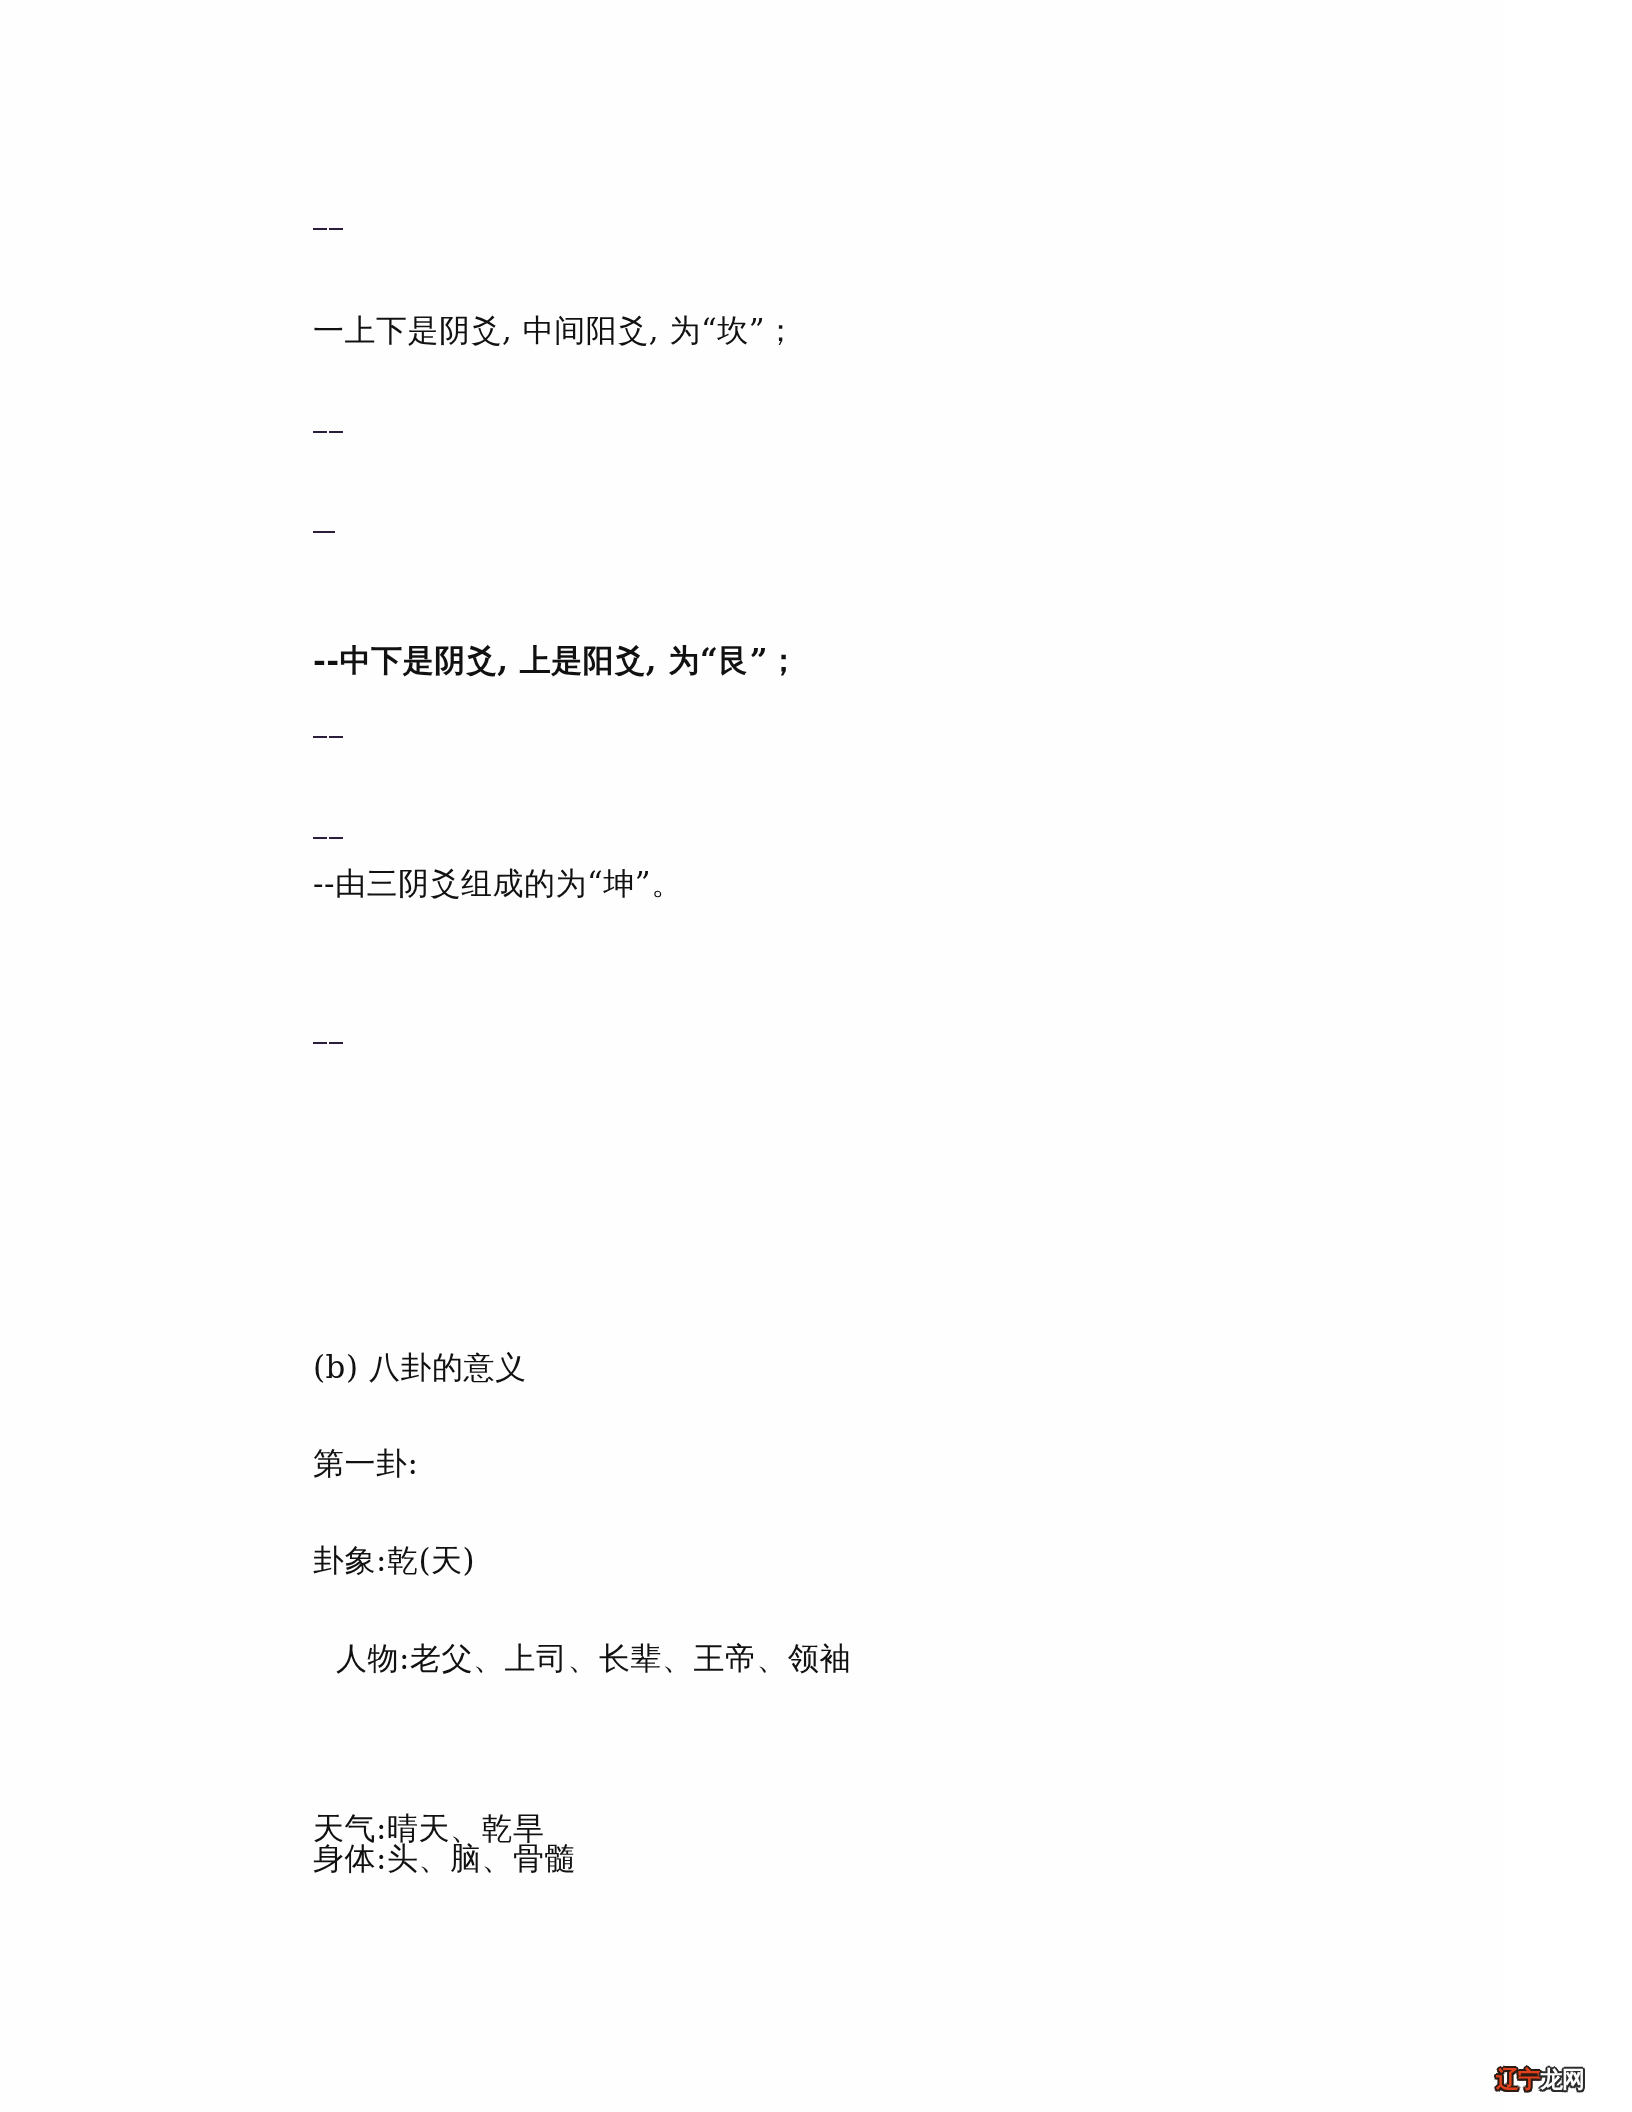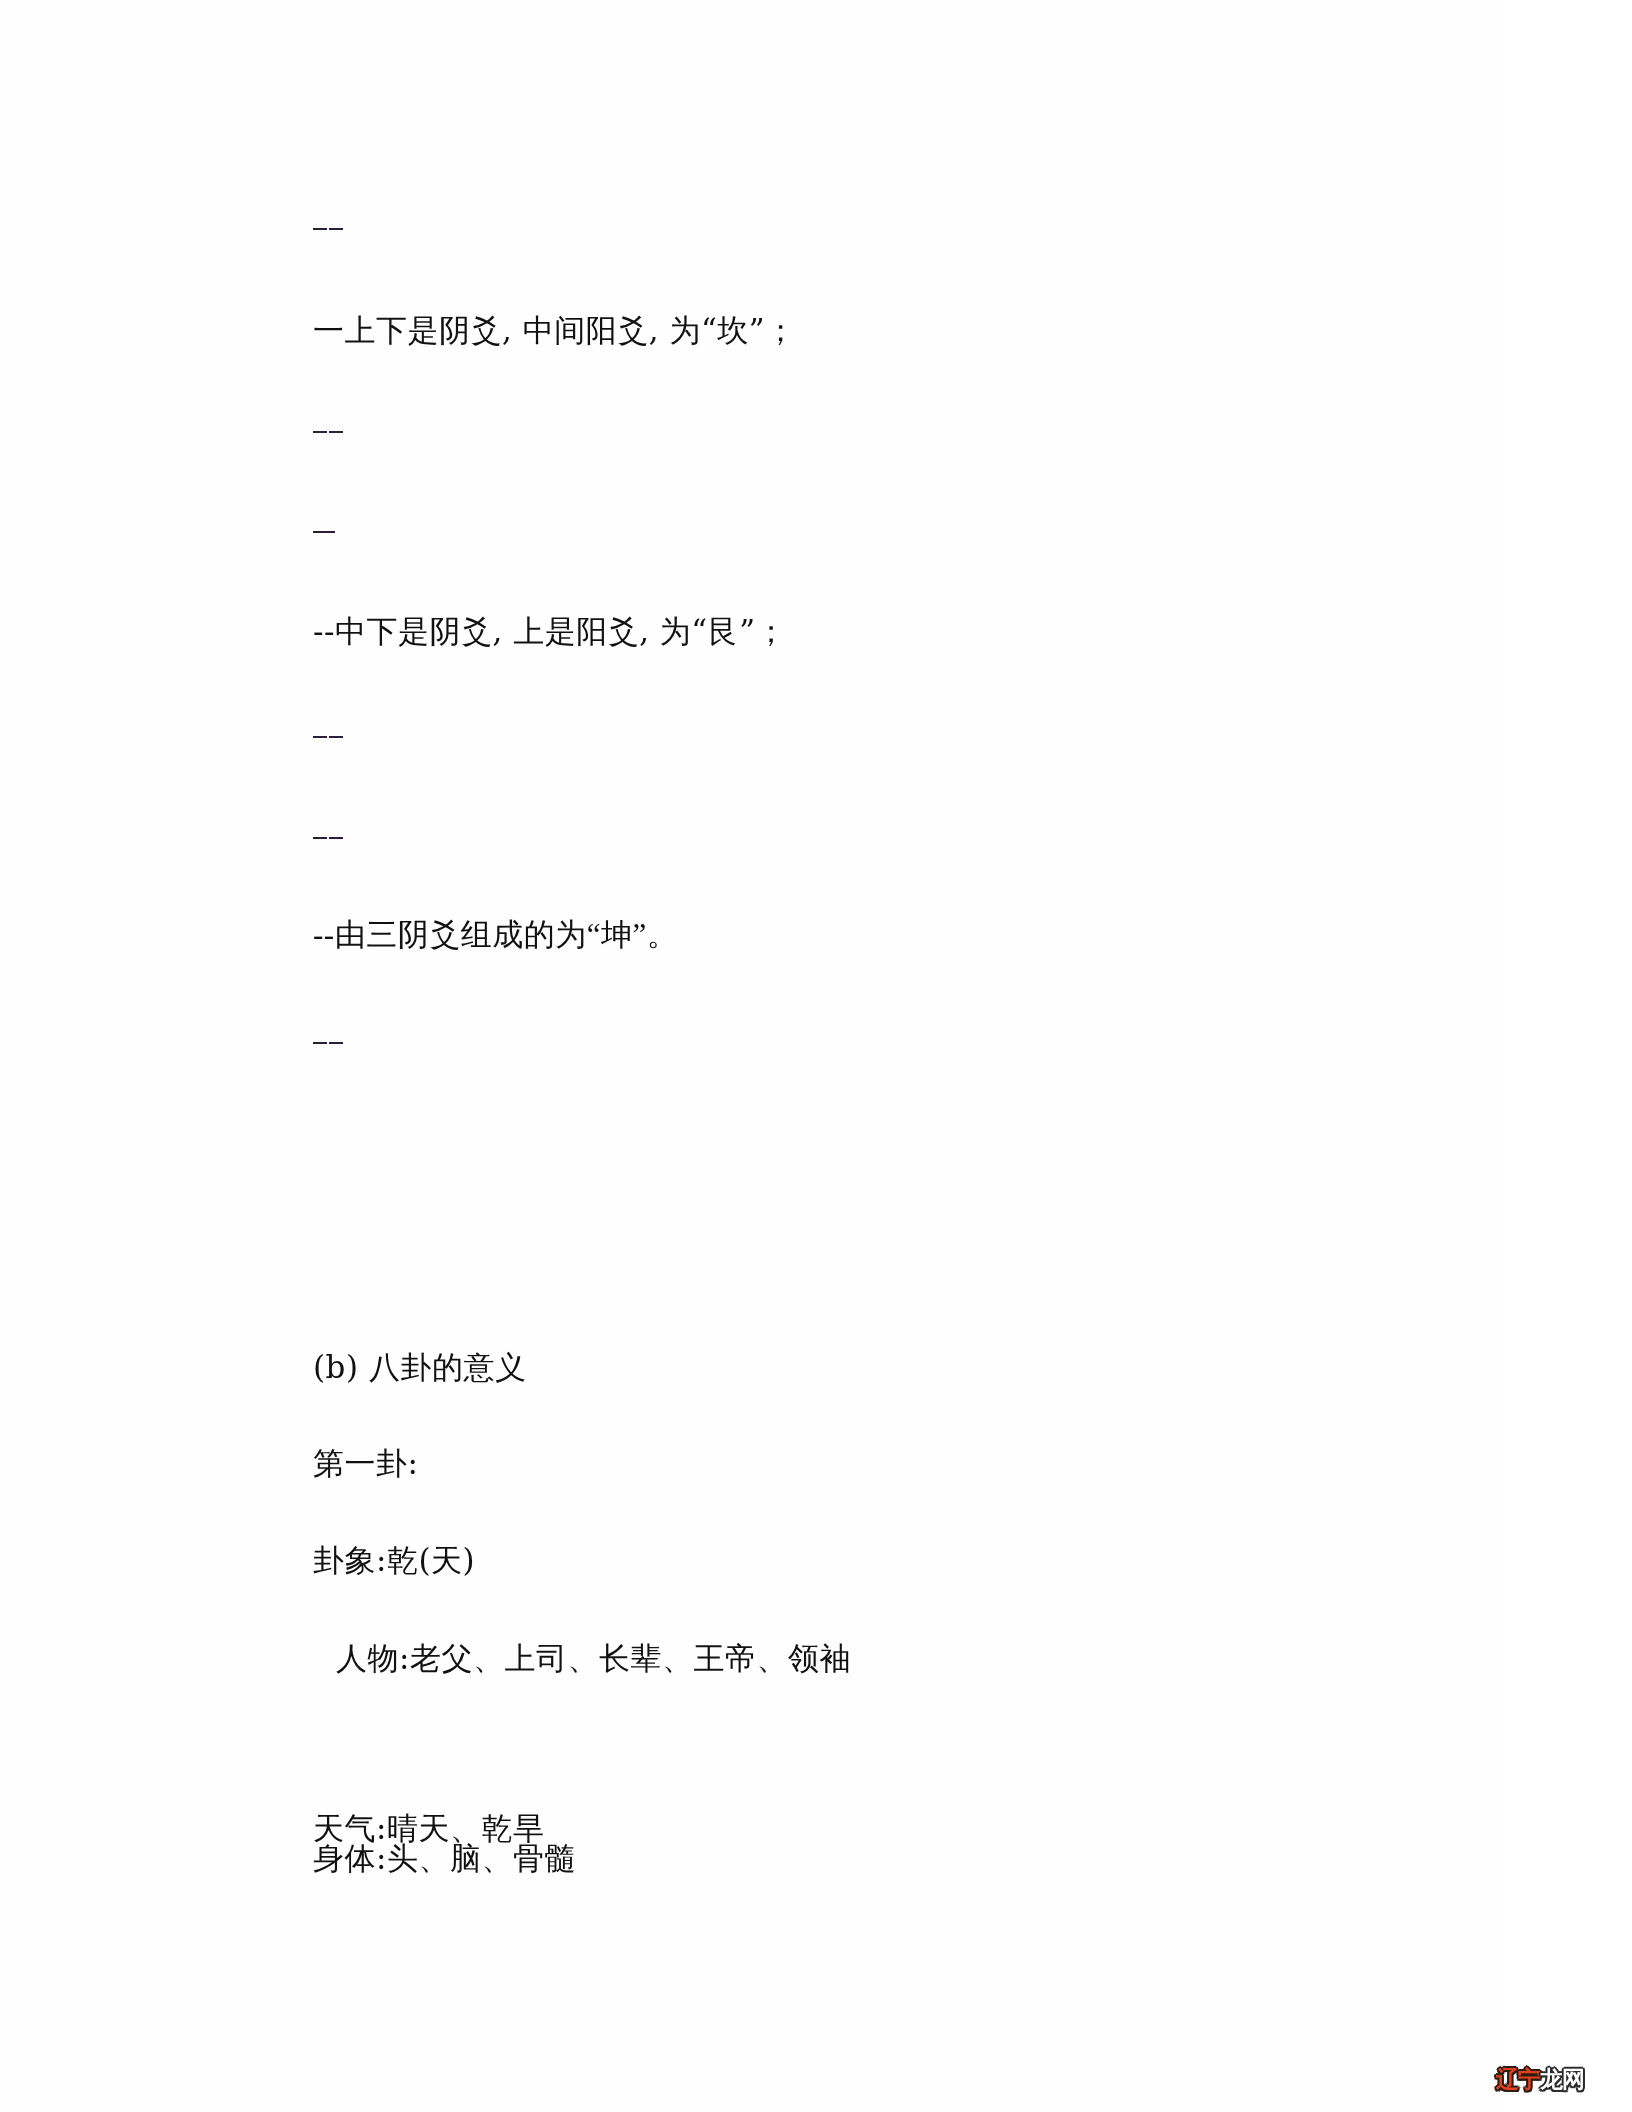--- a/index.html
+++ b/index.html
@@ -98,33 +98,33 @@
 
   <div class="yao-dash" style="top:412px;">
     <span class="seg"></span>
       <span class="seg"></span>
   </div>
 
   <div class="yao-dash yao-solid" style="top:512px;">
     <span class="seg" style="width:22px;"></span>
   </div>
 
-  <div class="line" style="top:611px;">--中下是阴爻, 上是阳爻, 为“艮”；</div>
+  <div class="line" style="top:640px;font-weight:bold;">--中下是阴爻, 上是阳爻, 为“艮”；</div>
 
   <div class="yao-dash" style="top:717px;">
     <span class="seg"></span>
       <span class="seg"></span>
   </div>
 
   <div class="yao-dash" style="top:818px;">
     <span class="seg"></span>
       <span class="seg"></span>
   </div>
 
-  <div class="line" style="top:915px;font-family:Liberation Serif, serif;">--由三阴爻组成的为“坤”。</div>
+  <div class="line" style="top:863px;">--由三阴爻组成的为“坤”。</div>
 
   <div class="yao-dash" style="top:1023px;">
     <span class="seg"></span>
       <span class="seg"></span>
   </div>
 
 
   <div class="line" style="top:1347px;">(b) 八卦的意义</div>
 
   <div class="line" style="top:1443px;">第一卦:</div>

